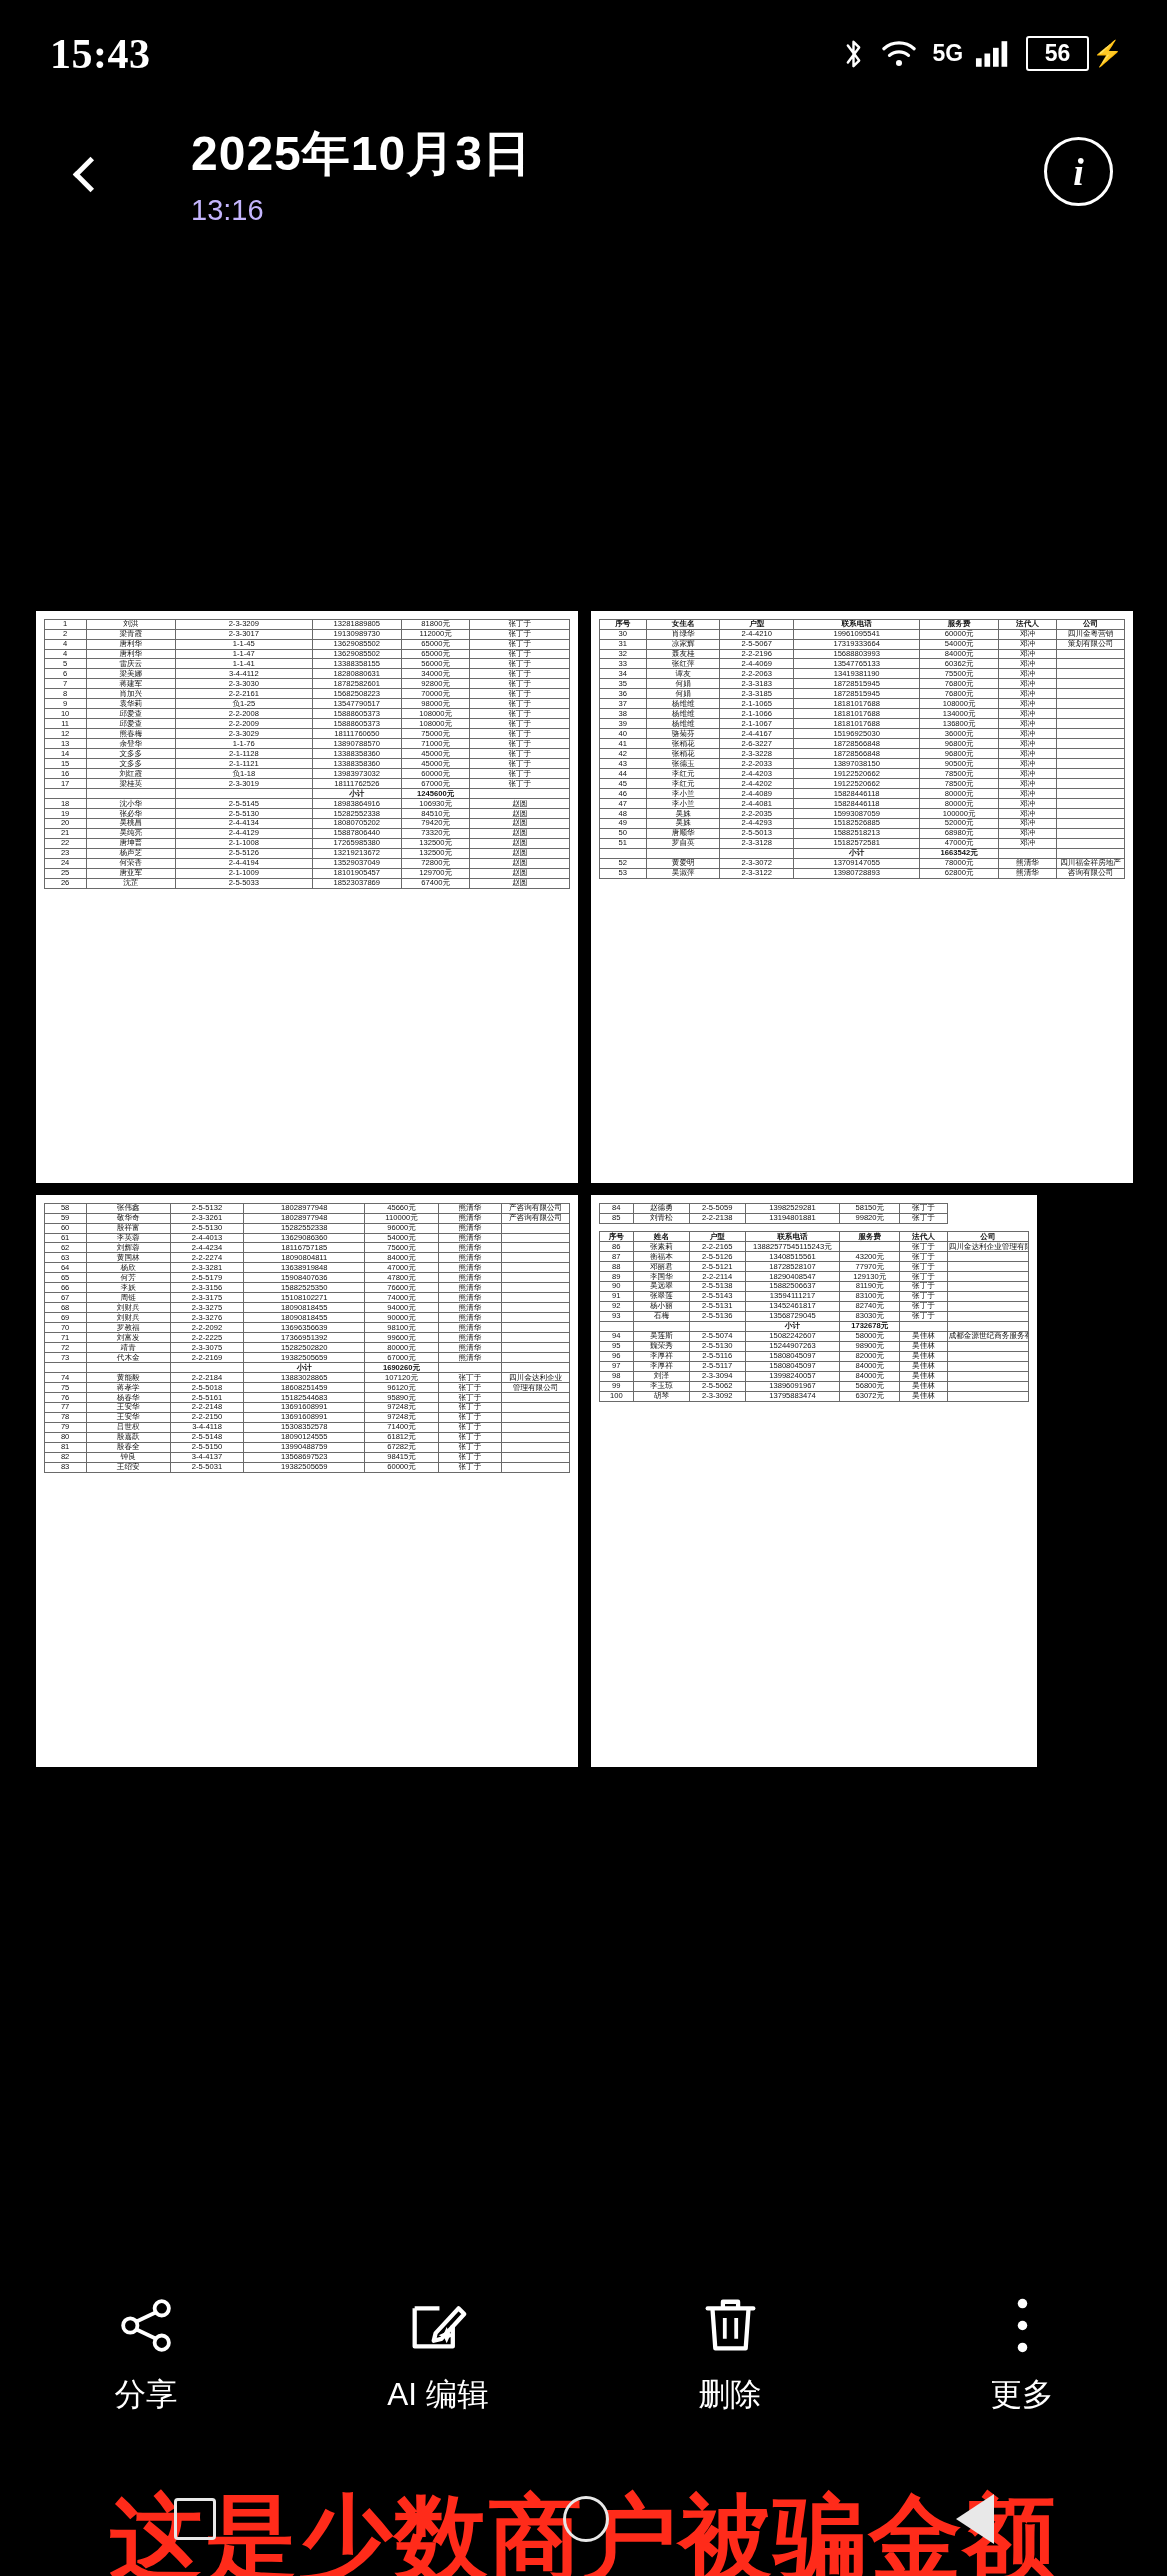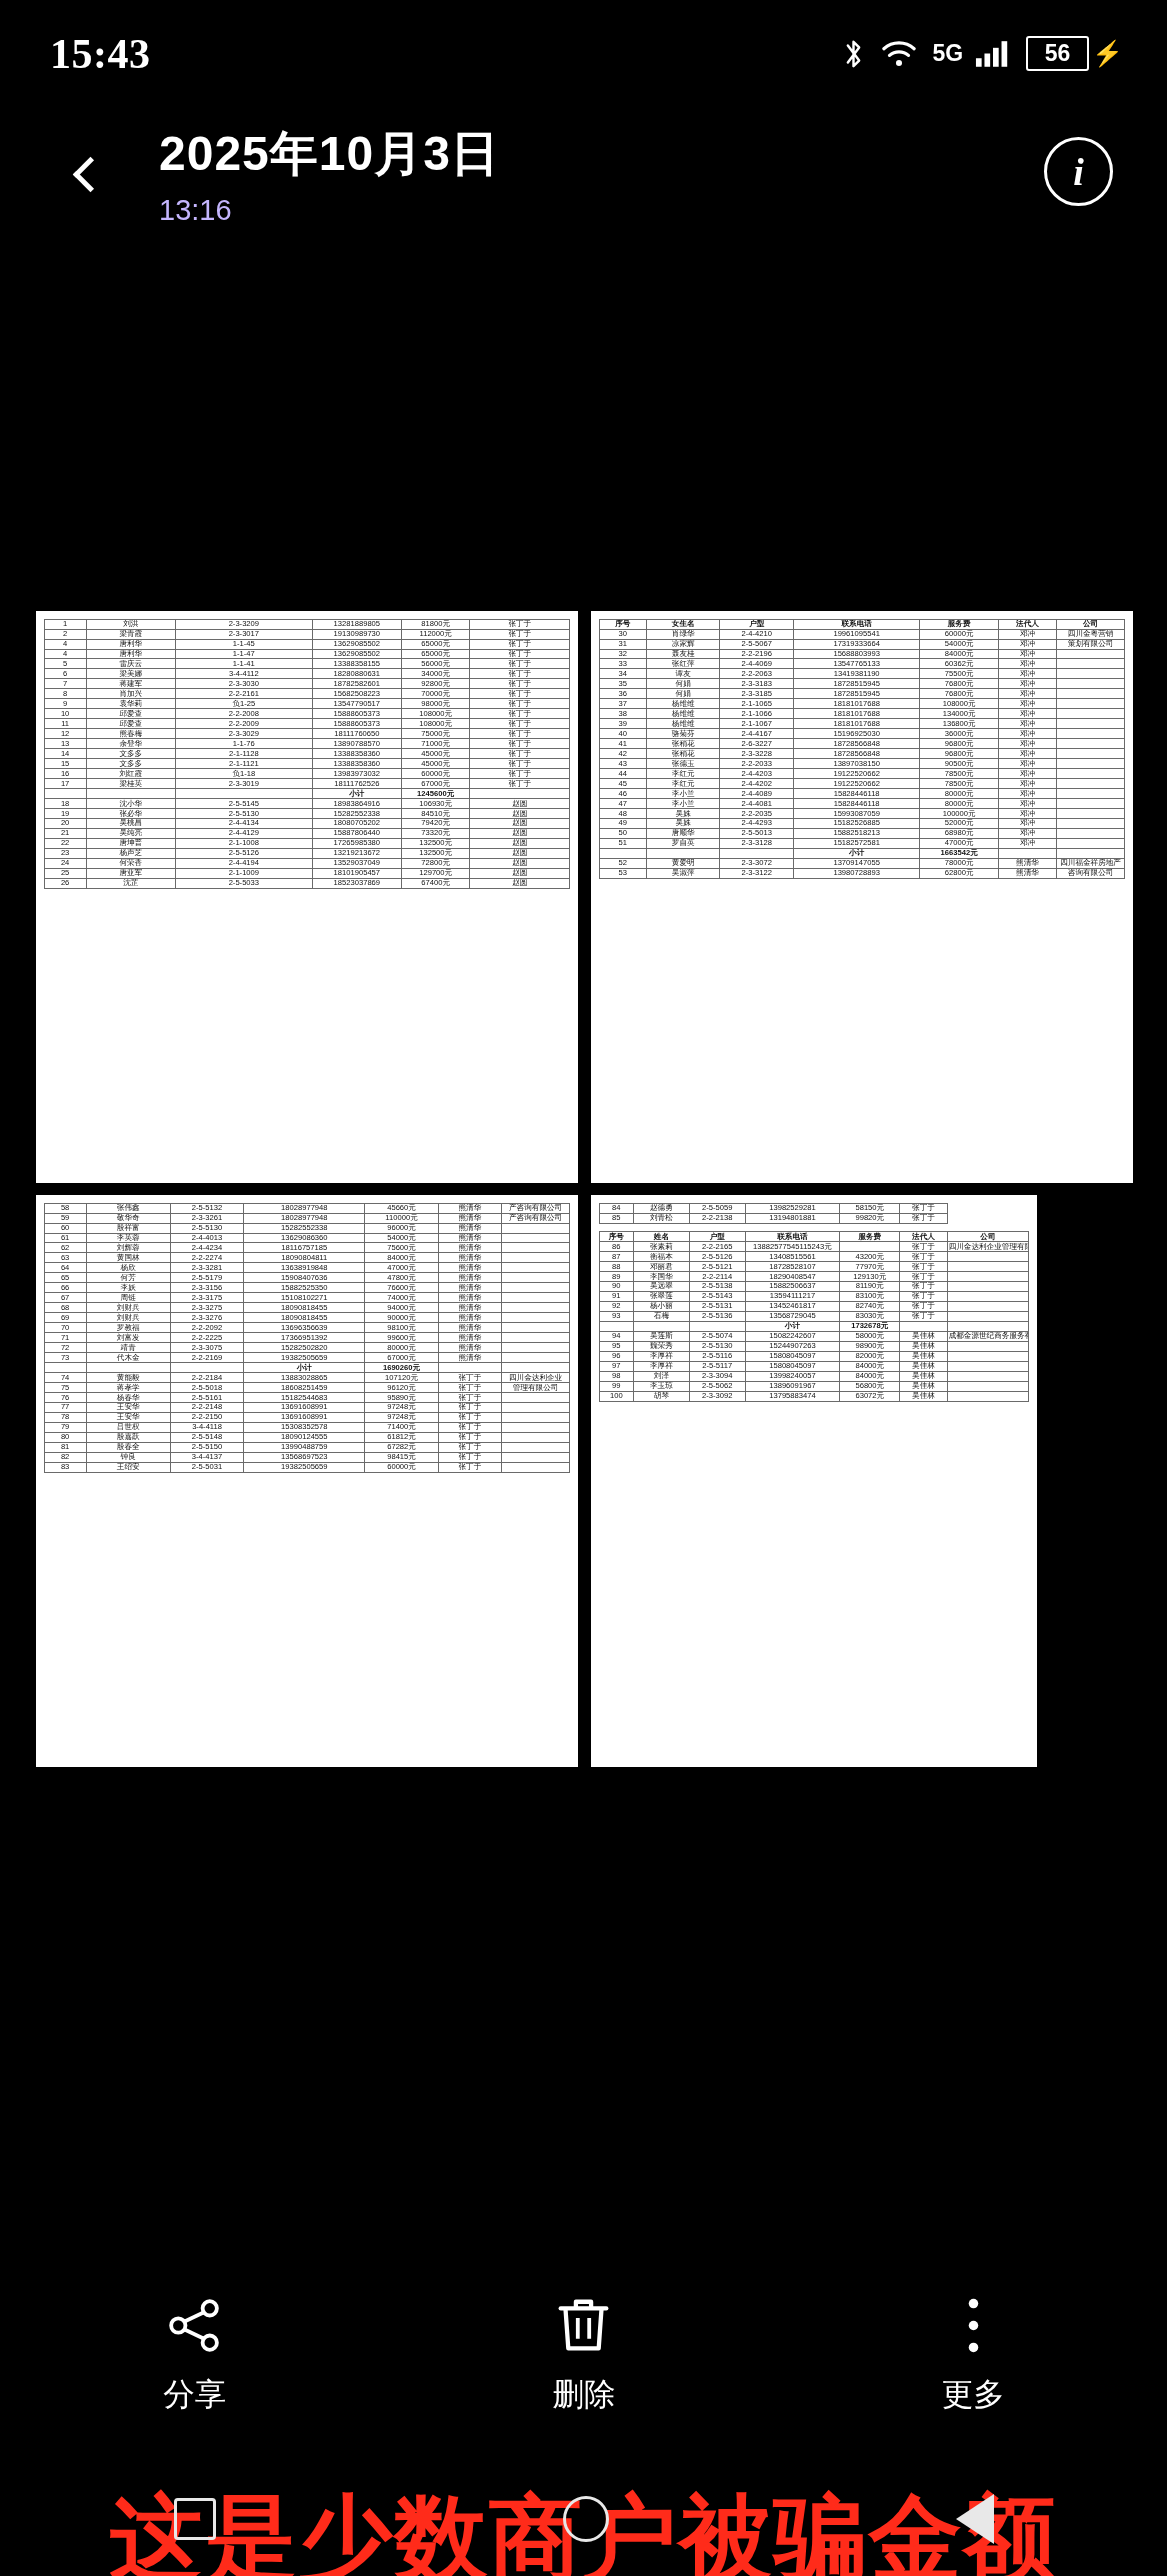--- a/index.html
+++ b/index.html
@@ -34,21 +34,21 @@
   .batt-box {
     border:2.9px solid #fff; border-radius:3px;
     padding: 1.9px 7.6px; font-size:23px; font-weight:700; line-height:1.15;
     min-width:63px; text-align:center;
   }
   .bolt { font-size:25px; }
 
   
   .header {
     position:absolute; top:122px; left:0; width:1168px; height:105px;
-    display:flex; align-items:center;
+    display:flex; align-items:center;gap:32px;
   }
   .back-btn {
     width:92px; height:92px; margin-left:44px;
     display:flex; align-items:center; justify-content:center;
   }
   .chev {
     width:25px; height:25px;
     border-left:5.7px solid #fff; border-bottom:5.7px solid #fff;
     transform: rotate(45deg);
   }
@@ -1179,20 +1179,30 @@
           <circle cx="15" cy="32" r="7.5" fill="none" stroke="#fff" stroke-width="4"></circle>
           <circle cx="48" cy="50" r="7.5" fill="none" stroke="#fff" stroke-width="4"></circle>
           <line x1="21" y1="28" x2="42" y2="18" stroke="#fff" stroke-width="4"></line>
           <line x1="21" y1="36" x2="42" y2="46" stroke="#fff" stroke-width="4"></line>
         </svg>
       </div>
       <div class="lbl">分享</div>
     </div>
 
 
+    <div class="tool">
+      <div class="glyph">
+        <svg width="63" height="61" viewBox="0 0 66 64">
+          <path d="M8 14 H34 M8 14 V54 H48 V32" fill="none" stroke="#fff" stroke-width="4.5" stroke-linejoin="round"></path>
+          <path d="M30 40 L54 14 L60 20 L36 46 L28 48 Z" fill="none" stroke="#fff" stroke-width="4.5" stroke-linejoin="round"></path>
+          <path d="M56 42 l3 7 7 3 -7 3 -3 7 -3 -7 -7 -3 7 -3 z" fill="#fff" transform="translate(-6,-2) scale(0.85)"></path>
+        </svg>
+      </div>
+      <div class="lbl">AI 编辑</div>
+    </div>
 
     <div class="tool">
       <div class="glyph">
         <svg width="57" height="61" viewBox="0 0 60 64">
           <path d="M6 14 H54" stroke="#fff" stroke-width="4.5" stroke-linecap="round"></path>
           <path d="M22 14 V7 H38 V14" fill="none" stroke="#fff" stroke-width="4.5" stroke-linejoin="round"></path>
           <path d="M11 14 L14 56 H46 L49 14" fill="none" stroke="#fff" stroke-width="4.5" stroke-linejoin="round"></path>
           <path d="M24 24 V46 M36 24 V46" stroke="#fff" stroke-width="4"></path>
         </svg>
       </div>

